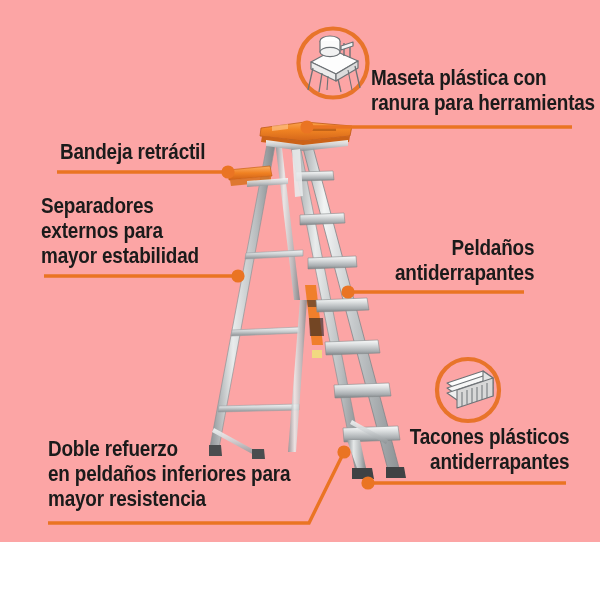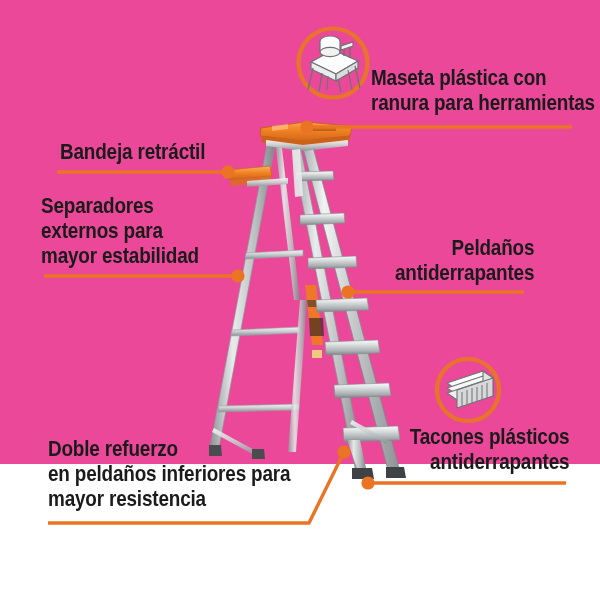--- a/index.html
+++ b/index.html
@@ -1,21 +1,21 @@
 <!DOCTYPE html>
 <html><head>
 <meta charset="utf-8">
 <style>
   html,body{margin:0;padding:0;background:#ffffff;}
   body{
     width:600px;height:600px;overflow:hidden;position:relative;
     font-family:"Liberation Sans","DejaVu Sans",sans-serif;
     -webkit-font-smoothing:antialiased;
   }
-  #stage{position:absolute;left:0;top:0;width:600px;height:464px;background:#ec4899;}
+  #stage{position:absolute;left:0;top:0;width:600px;height:542px;background:#fca5a5;}
   #art{position:absolute;left:0;top:0;width:600px;height:600px;}
 
   .callout-text{
     position:absolute;
     color:#1b1b1b;
     font-weight:700;
     font-size:21.5px;
     line-height:25px;
     letter-spacing:-0.2px;
     transform:scaleX(0.88);

